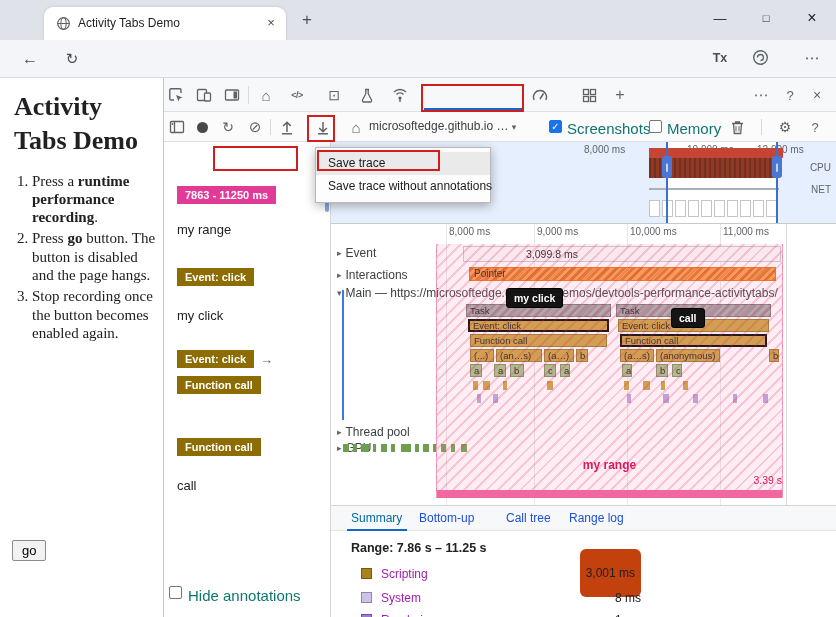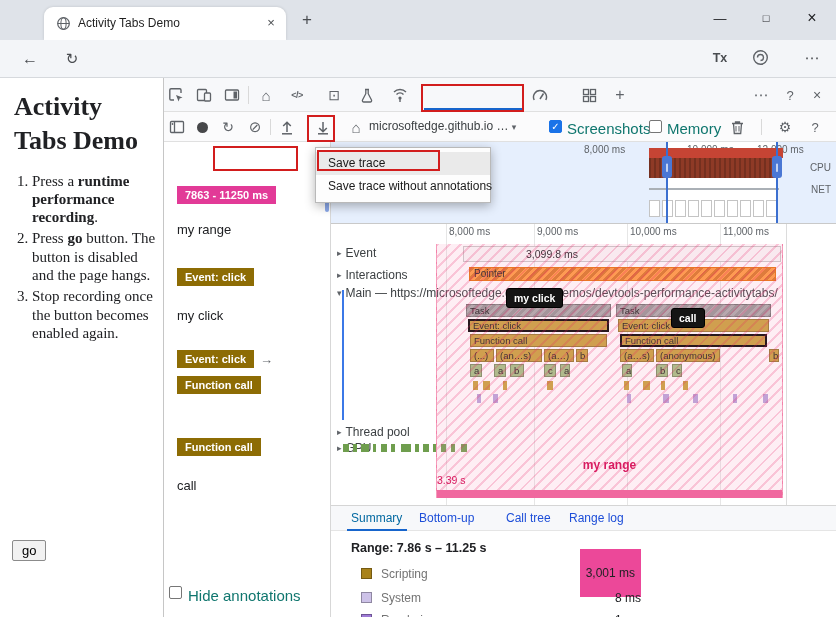--- a/index.html
+++ b/index.html
@@ -49,30 +49,30 @@
   .bar{position:absolute;height:13px;line-height:12px;font-size:9.5px;color:#1b1b1b;padding-left:3px;overflow:hidden;white-space:nowrap;border:1px solid rgba(0,0,0,.25)}
   .bar.y{background:#c9a13b}
   .bar.gy{background:#ababab;background-image:repeating-linear-gradient(135deg,rgba(0,0,0,.13) 0 3px,transparent 3px 6px)}
   .bar.gr{background:#a3c183}
   .bar.outl{border:2px solid #000;line-height:10px}
   .tick{position:absolute;height:9px}
   .chip{position:absolute;background:#141414;border:1px solid #000;color:#fff;font-size:10.5px;font-weight:bold;padding:3px 7px;border-radius:3px;z-index:8;white-space:nowrap}
   .overlay{position:absolute;left:105px;top:20px;width:347px;height:254px;z-index:5;background-color:rgba(247,151,186,.16);background-image:repeating-linear-gradient(135deg,rgba(233,30,99,.20) 0 2px,transparent 2px 8px);border-left:1px solid rgba(233,30,99,.4);border-right:1px solid rgba(233,30,99,.4);pointer-events:none}
   .ribbon{position:absolute;left:0;bottom:0;width:100%;height:8px;background:#f0689f}
   .rangelbl{position:absolute;width:100%;text-align:center;color:#d81b60;font-weight:bold;font-size:12px}
-  .rangedur{position:absolute;width:100%;text-align:left;color:#d81b60;font-size:10.5px}
+  .rangedur{position:absolute;width:100%;text-align:right;color:#d81b60;font-size:10.5px}
   .tabsbar{left:0;top:363px;width:506px;height:26px;background:#f7f8fa;border-top:1px solid #d5d5d5;border-bottom:1px solid #e5e5e5}
   .btab{font-size:12px;color:#1d4ed8}
   .btab.sel{color:#0369a1}
   .summary{left:0;top:389px;width:506px;height:86px;background:#fff;overflow:hidden}
   .sq{width:11px;height:11px;display:inline-block;border:1px solid rgba(0,0,0,.3)}
   .sq0{background:#a8821a}.sq1{background:#cdc2e8}.sq2{background:#9e7ad6}
-  .legname{font-size:12px;color:#737373}
+  .legname{font-size:12px;color:#a21caf}
   .legval{font-size:12px;color:#202124;text-align:right;width:140px}
-  .pill{background:#ec4899;padding:17px 6px;border-radius:0}
+  .pill{background:#c2410c;padding:17px 6px;border-radius:6px}
   
   .menu{left:151px;top:69px;width:176px;height:56px;background:#fdfdfd;border:1px solid #b9b9b9;box-shadow:0 3px 10px rgba(0,0,0,.3);z-index:40;padding:4px 0}
   .mitem{height:23px;line-height:23px;padding-left:12px;font-size:12px;color:#1a1a1a;white-space:nowrap}
   .mitem.hov{background:#eaeaea}
   .redbox{position:absolute;border:2px solid #d21d1d;z-index:60}
   
   .pagepanel{left:0;top:0;width:163px;height:539px;background:#fff}
   .pagepanel h1{font-family:"Liberation Serif",serif;font-size:26px;line-height:1.3;margin:12px 10px 0 14px}
   .steps{margin:14px 6px 0 0;padding-left:32px;font-family:"Liberation Serif",serif;font-size:15px;line-height:1.22}
   .steps li{margin-bottom:3px}

